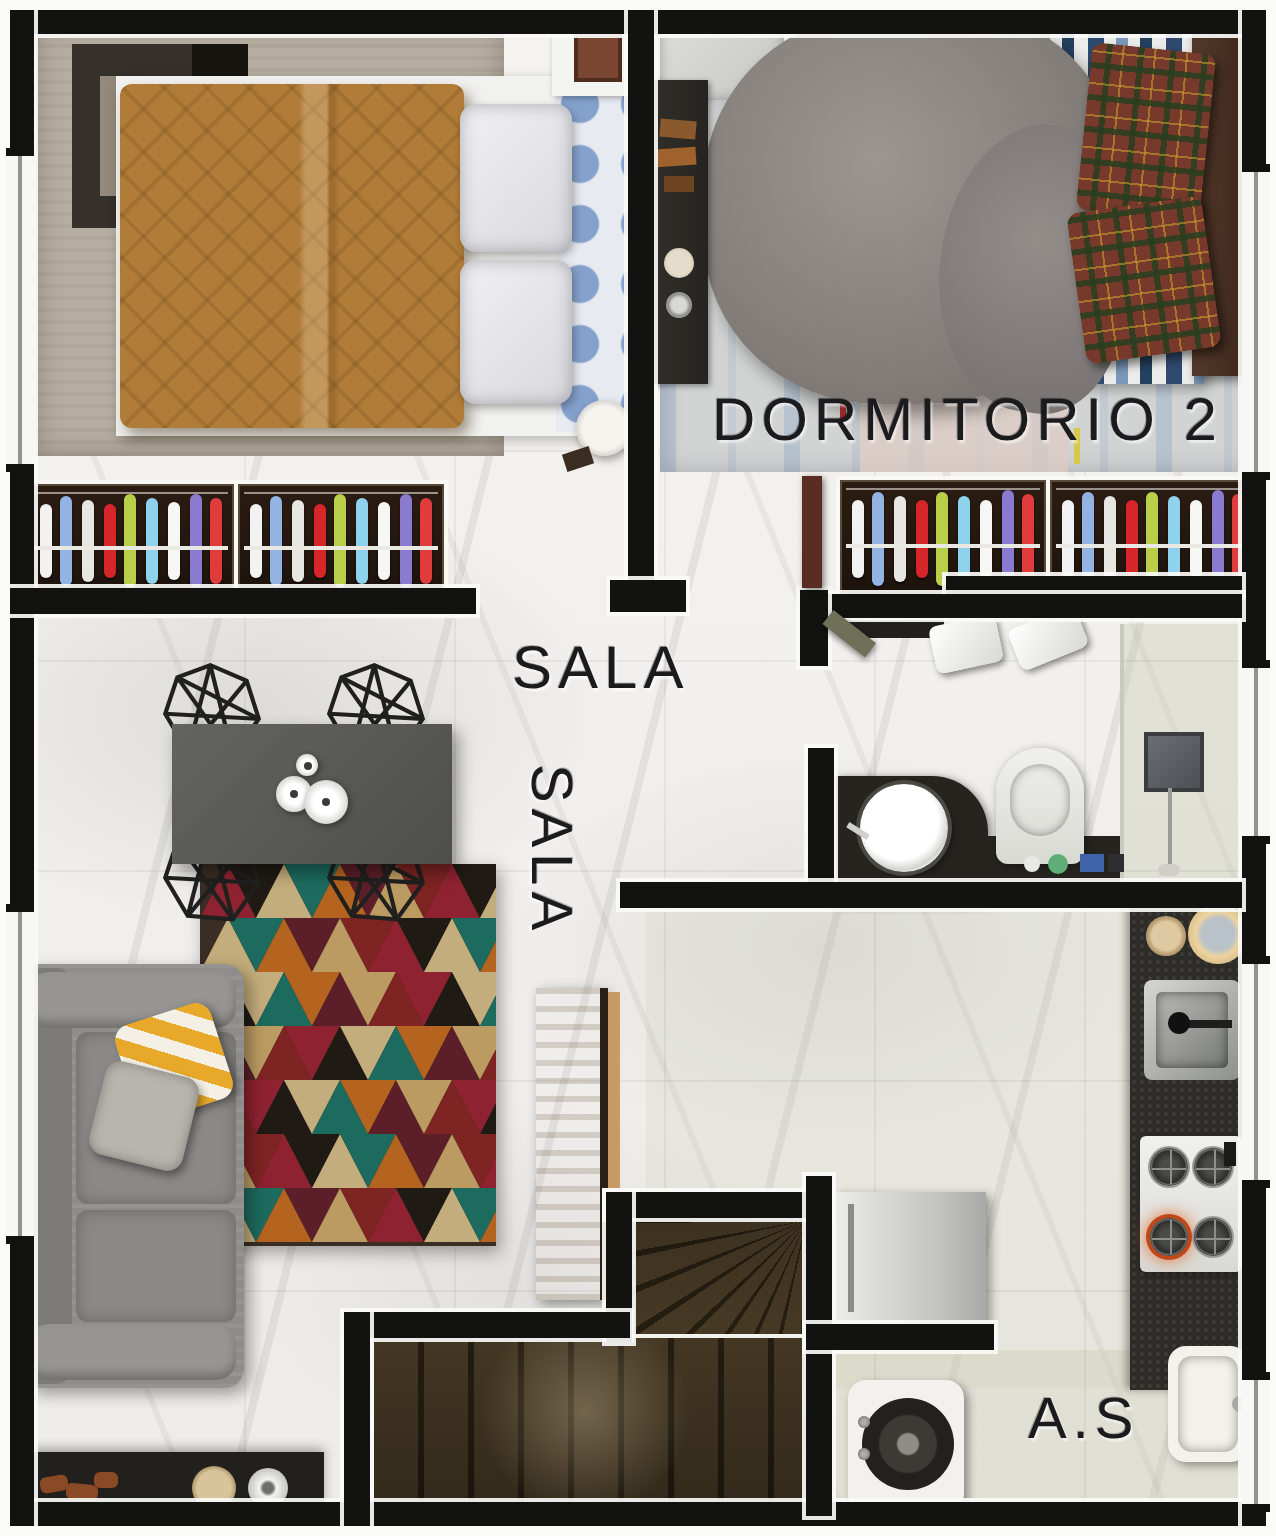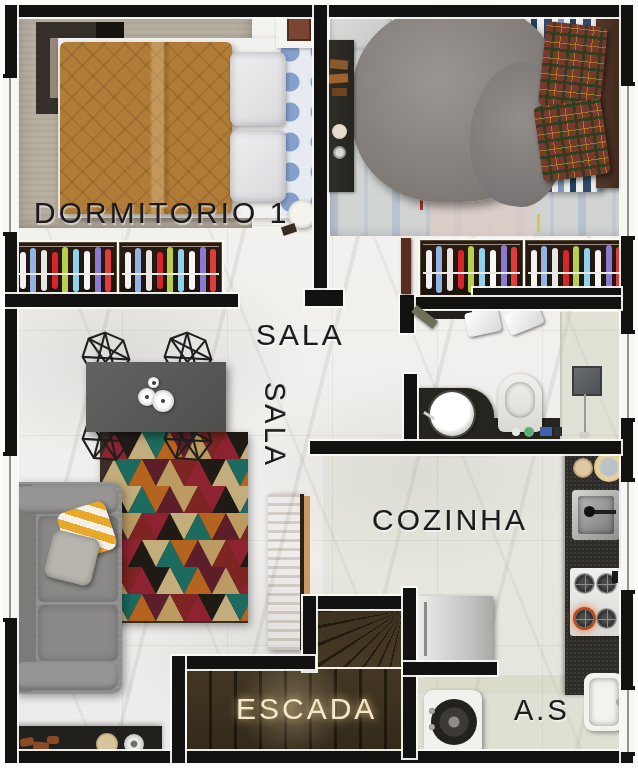--- a/index.html
+++ b/index.html
@@ -156,21 +156,20 @@
   <div class="abs" style="left:96px;top:22px;width:28px;height:92px;background:#17140f;z-index:2;"></div>
   <div class="abs bedbase" style="left:58px;top:38px;width:260px;height:180px;z-index:3;"></div>
   <div class="abs sheet-dots" style="left:278px;top:40px;width:40px;height:176px;z-index:3;"></div>
   <div class="abs duvet" style="left:60px;top:42px;width:172px;height:172px;z-index:4;"></div>
   <div class="abs pillow1" style="left:230px;top:52px;width:56px;height:74px;z-index:4;"></div>
   <div class="abs pillow1" style="left:230px;top:130px;width:56px;height:72px;z-index:4;"></div>
   <div class="abs nightstand" style="left:276px;top:8px;width:42px;height:40px;z-index:3;"></div>
   <div class="abs woodbox" style="left:287px;top:15px;width:20px;height:22px;z-index:4;"></div>
   <div class="abs roundtable" style="left:288px;top:200px;width:28px;height:28px;z-index:4;"></div>
   <div class="abs" style="left:282px;top:225px;width:14px;height:9px;background:#3a2c20;transform:rotate(-18deg);z-index:5;"></div>
-  <div class="room-label" style="left:34px;top:196px;font-size:30px;">DORMITORIO 1</div>
 
   <div class="closet-box" style="left:14px;top:242px;width:101px;height:55px;">
       <div class="cloth" style="background: rgb(242, 242, 242); height: 68%;"></div>
       <div class="cloth" style="background: rgb(147, 180, 227); height: 83%;"></div>
       <div class="cloth" style="background: rgb(232, 230, 226); height: 76%;"></div>
       <div class="cloth" style="background: rgb(215, 38, 42); height: 69%;"></div>
       <div class="cloth" style="background: rgb(185, 207, 74); height: 84%;"></div>
       <div class="cloth" style="background: rgb(142, 210, 238); height: 77%;"></div>
       <div class="cloth" style="background: rgb(246, 246, 244); height: 70%;"></div>
       <div class="cloth" style="background: rgb(138, 123, 209); height: 85%;"></div>
@@ -199,20 +198,21 @@
   <div class="abs blanket2" style="left:470px;top:62px;width:96px;height:144px;z-index:4;transform:rotate(8deg);"></div>
   <div class="abs plaid" style="left:542px;top:24px;width:62px;height:84px;transform:rotate(6deg);z-index:5;"></div>
   <div class="abs plaid" style="left:538px;top:102px;width:68px;height:76px;transform:rotate(-8deg);z-index:5;"></div>
   <div class="abs desk2" style="left:322px;top:40px;width:32px;height:152px;z-index:5;"></div>
   <div class="abs" style="left:325px;top:48px;width:2px;height:136px;background:#dadad6;z-index:6;"></div>
   <div class="abs" style="left:330px;top:60px;width:18px;height:9px;background:#8a5a2e;transform:rotate(5deg);z-index:6;"></div>
   <div class="abs" style="left:328px;top:74px;width:20px;height:9px;background:#a0622c;transform:rotate(-4deg);z-index:6;"></div>
   <div class="abs" style="left:332px;top:88px;width:15px;height:8px;background:#6e431f;z-index:6;"></div>
   <div class="abs" style="left:332px;top:124px;width:15px;height:15px;border-radius:50%;background:radial-gradient(circle,#e5dccb 55%,#b8ad98);z-index:6;"></div>
   <div class="abs" style="left:333px;top:146px;width:13px;height:13px;border-radius:50%;background:radial-gradient(circle,#d8d8d4 40%,#8e8e8a 60%,#cfcfcb);z-index:6;"></div>
+  <div class="room-label" style="left:356px;top:194px;font-size:30px;">DORMITORIO 2</div>
 
   <div class="closet-box" style="left:420px;top:240px;width:101px;height:57px;">
       <div class="cloth" style="background: rgb(242, 242, 242); height: 68%;"></div>
       <div class="cloth" style="background: rgb(147, 180, 227); height: 83%;"></div>
       <div class="cloth" style="background: rgb(232, 230, 226); height: 76%;"></div>
       <div class="cloth" style="background: rgb(215, 38, 42); height: 69%;"></div>
       <div class="cloth" style="background: rgb(185, 207, 74); height: 84%;"></div>
       <div class="cloth" style="background: rgb(142, 210, 238); height: 77%;"></div>
       <div class="cloth" style="background: rgb(246, 246, 244); height: 70%;"></div>
       <div class="cloth" style="background: rgb(138, 123, 209); height: 85%;"></div>
@@ -434,25 +434,23 @@
   <div class="abs" style="left:584px;top:506px;width:11px;height:11px;border-radius:50%;background:#111;z-index:6;"></div>
   <div class="abs stove" style="left:570px;top:568px;width:51px;height:68px;">
     <div class="burner" style="left:5px;top:6px;"></div>
     <div class="burner" style="right:5px;top:6px;"></div>
     <div class="burner lit" style="left:5px;bottom:8px;"></div>
     <div class="burner" style="right:5px;bottom:8px;"></div>
   </div>
   <div class="abs" style="left:612px;top:571px;width:6px;height:12px;background:#1a1a18;z-index:6;"></div>
   <div class="abs fridge" style="left:417px;top:596px;width:76px;height:66px;"></div>
   <div class="abs" style="left:424px;top:602px;width:3px;height:54px;background:#8a8a88;z-index:5;"></div>
-  <div class="room-label" style="left:372px;top:503px;font-size:30px;">COZINHA</div>
 
   <div class="abs stairs-upper" style="left:314px;top:607px;width:91px;height:62px;"></div>
   <div class="abs stairs-lower" style="left:185px;top:667px;width:220px;height:88px;"></div>
-  <div class="room-label escada-label" style="left:236px;top:692px;font-size:30px;z-index:21;">ESCADA</div>
 
   <div class="abs washer" style="left:424px;top:690px;width:58px;height:66px;">
     <div class="door"></div>
     <div class="knob" style="top:18px;"></div>
     <div class="knob" style="top:34px;"></div>
   </div>
   <div class="abs tanque" style="left:584px;top:673px;width:40px;height:58px;"></div>
   <div class="abs" style="left:616px;top:698px;width:8px;height:8px;border-radius:50%;background:#a8a8a2;z-index:6;"></div>
   <div class="room-label" style="left:514px;top:694px;font-size:29px;">A.S</div>
 

